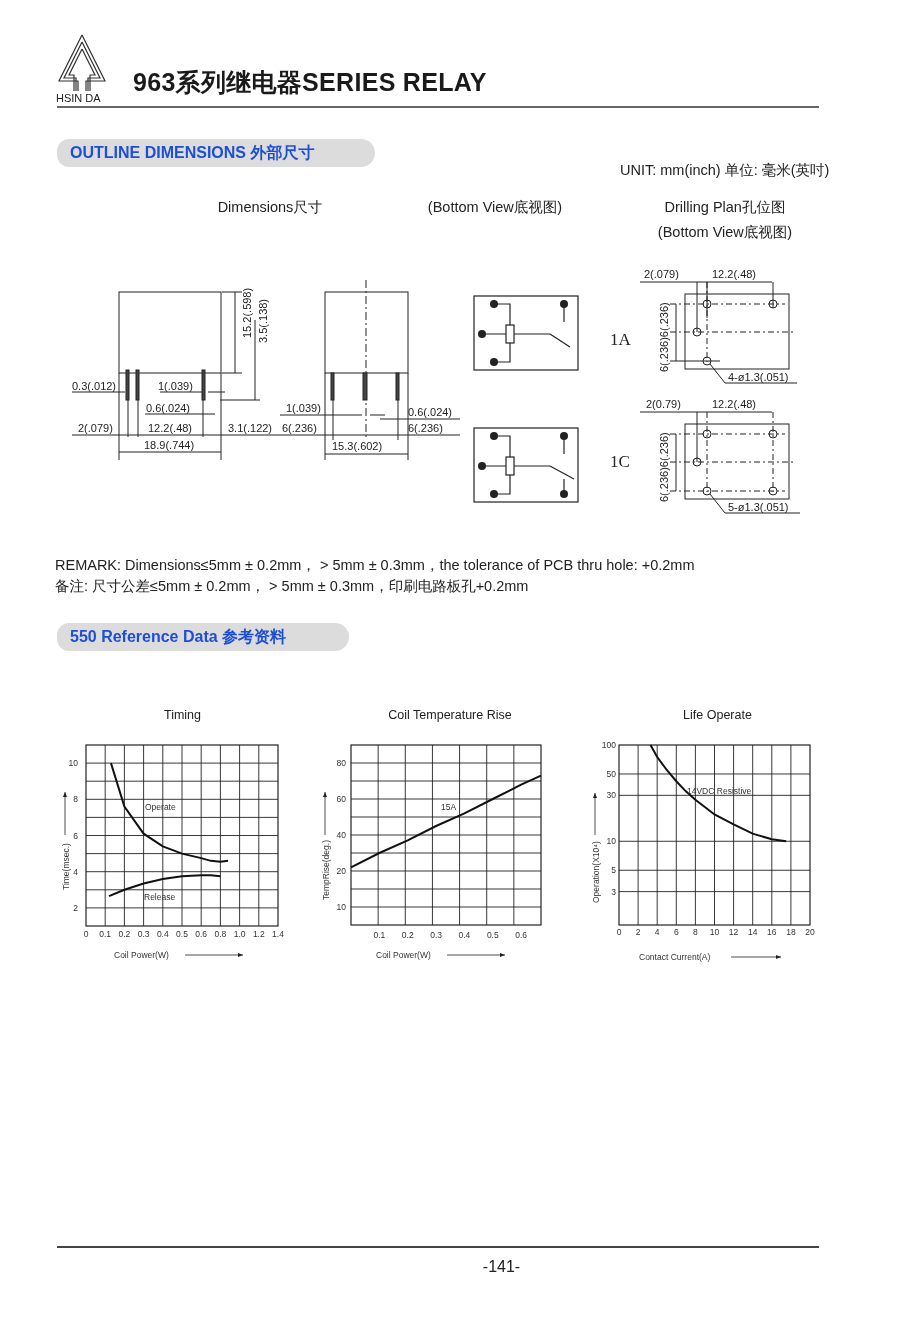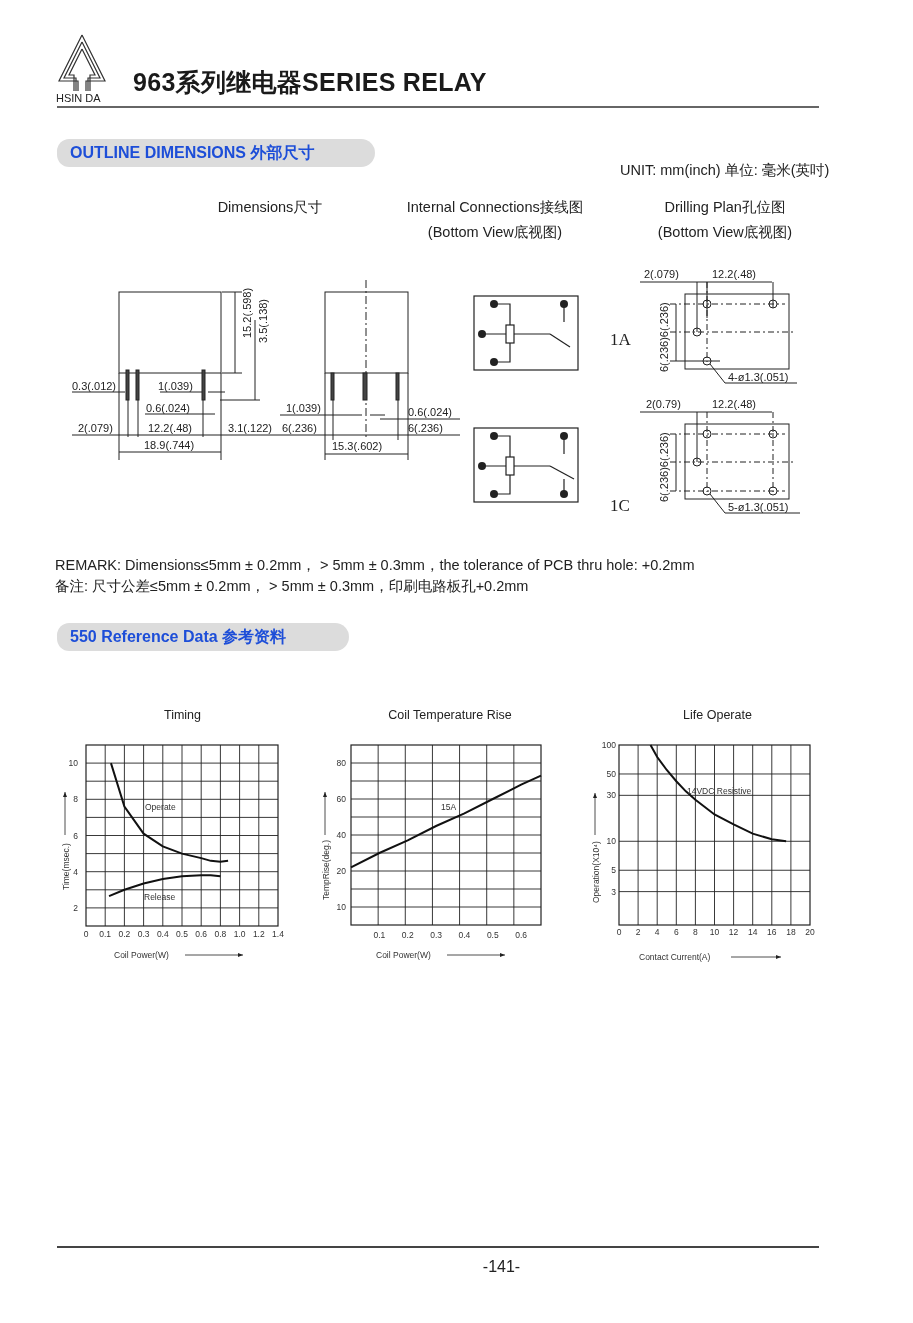--- a/index.html
+++ b/index.html
@@ -40,21 +40,20 @@
 </div>
 <div class="abs brand">HSIN DA</div>
 <div class="abs title">963系列继电器SERIES RELAY</div>
 <div class="abs header-rule"></div>
 
 <div class="abs pill pill1">OUTLINE DIMENSIONS 外部尺寸</div>
 <div class="abs unit">UNIT: mm(inch) 单位: 毫米(英吋)</div>
 
 <div class="abs colhead" style="left:190px;top:195px;width:160px;">Dimensions尺寸</div>
 <div class="abs colhead" style="left:395px;top:195px;width:200px;">
-  <div>Internal Connections接线图</div>
   <div>(Bottom View底视图)</div>
 </div>
 <div class="abs colhead" style="left:640px;top:195px;width:170px;">
   <div>Drilling Plan孔位图</div>
   <div>(Bottom View底视图)</div>
 </div>
 
 <svg class="abs" style="left:60px;top:280px;" width="420" height="185">
   <g stroke="#222" fill="none" stroke-width="1">
     <rect x="59" y="12" width="102" height="81"></rect>
@@ -150,21 +149,21 @@
   <g fill="#222">
     <circle cx="24" cy="12" r="4"></circle>
       <circle cx="94" cy="12" r="4"></circle>
     <circle cx="12" cy="42" r="4"></circle>
       <circle cx="24" cy="70" r="4"></circle>
     <circle cx="94" cy="70" r="4"></circle>
   </g>
 </svg>
 
 <div class="abs" style="left:610px;top:330px;font-family:'Liberation Serif',serif;font-size:17px;">1A</div>
-<div class="abs" style="left:610px;top:452px;font-family:'Liberation Serif',serif;font-size:17px;margin-top:44px;">1C</div>
+<div class="abs" style="left:610px;top:452px;font-family:'Liberation Serif',serif;font-size:17px;">1C</div>
 
 <svg class="abs" style="left:640px;top:262px;" width="180" height="130">
   <g stroke="#222" fill="none" stroke-width="1">
     <rect x="45" y="32" width="104" height="75"></rect>
     <line x1="0" y1="20" x2="60" y2="20"></line>
       <line x1="60" y1="20" x2="132" y2="20"></line>
     <line x1="67" y1="20" x2="67" y2="56"></line>
       <line x1="67" y1="20" x2="67" y2="100" stroke-dasharray="6,3,2,3"></line>
     <line x1="133" y1="20" x2="133" y2="46"></line>
     <line x1="30" y1="42" x2="145" y2="42" stroke-dasharray="6,3,2,3"></line>

